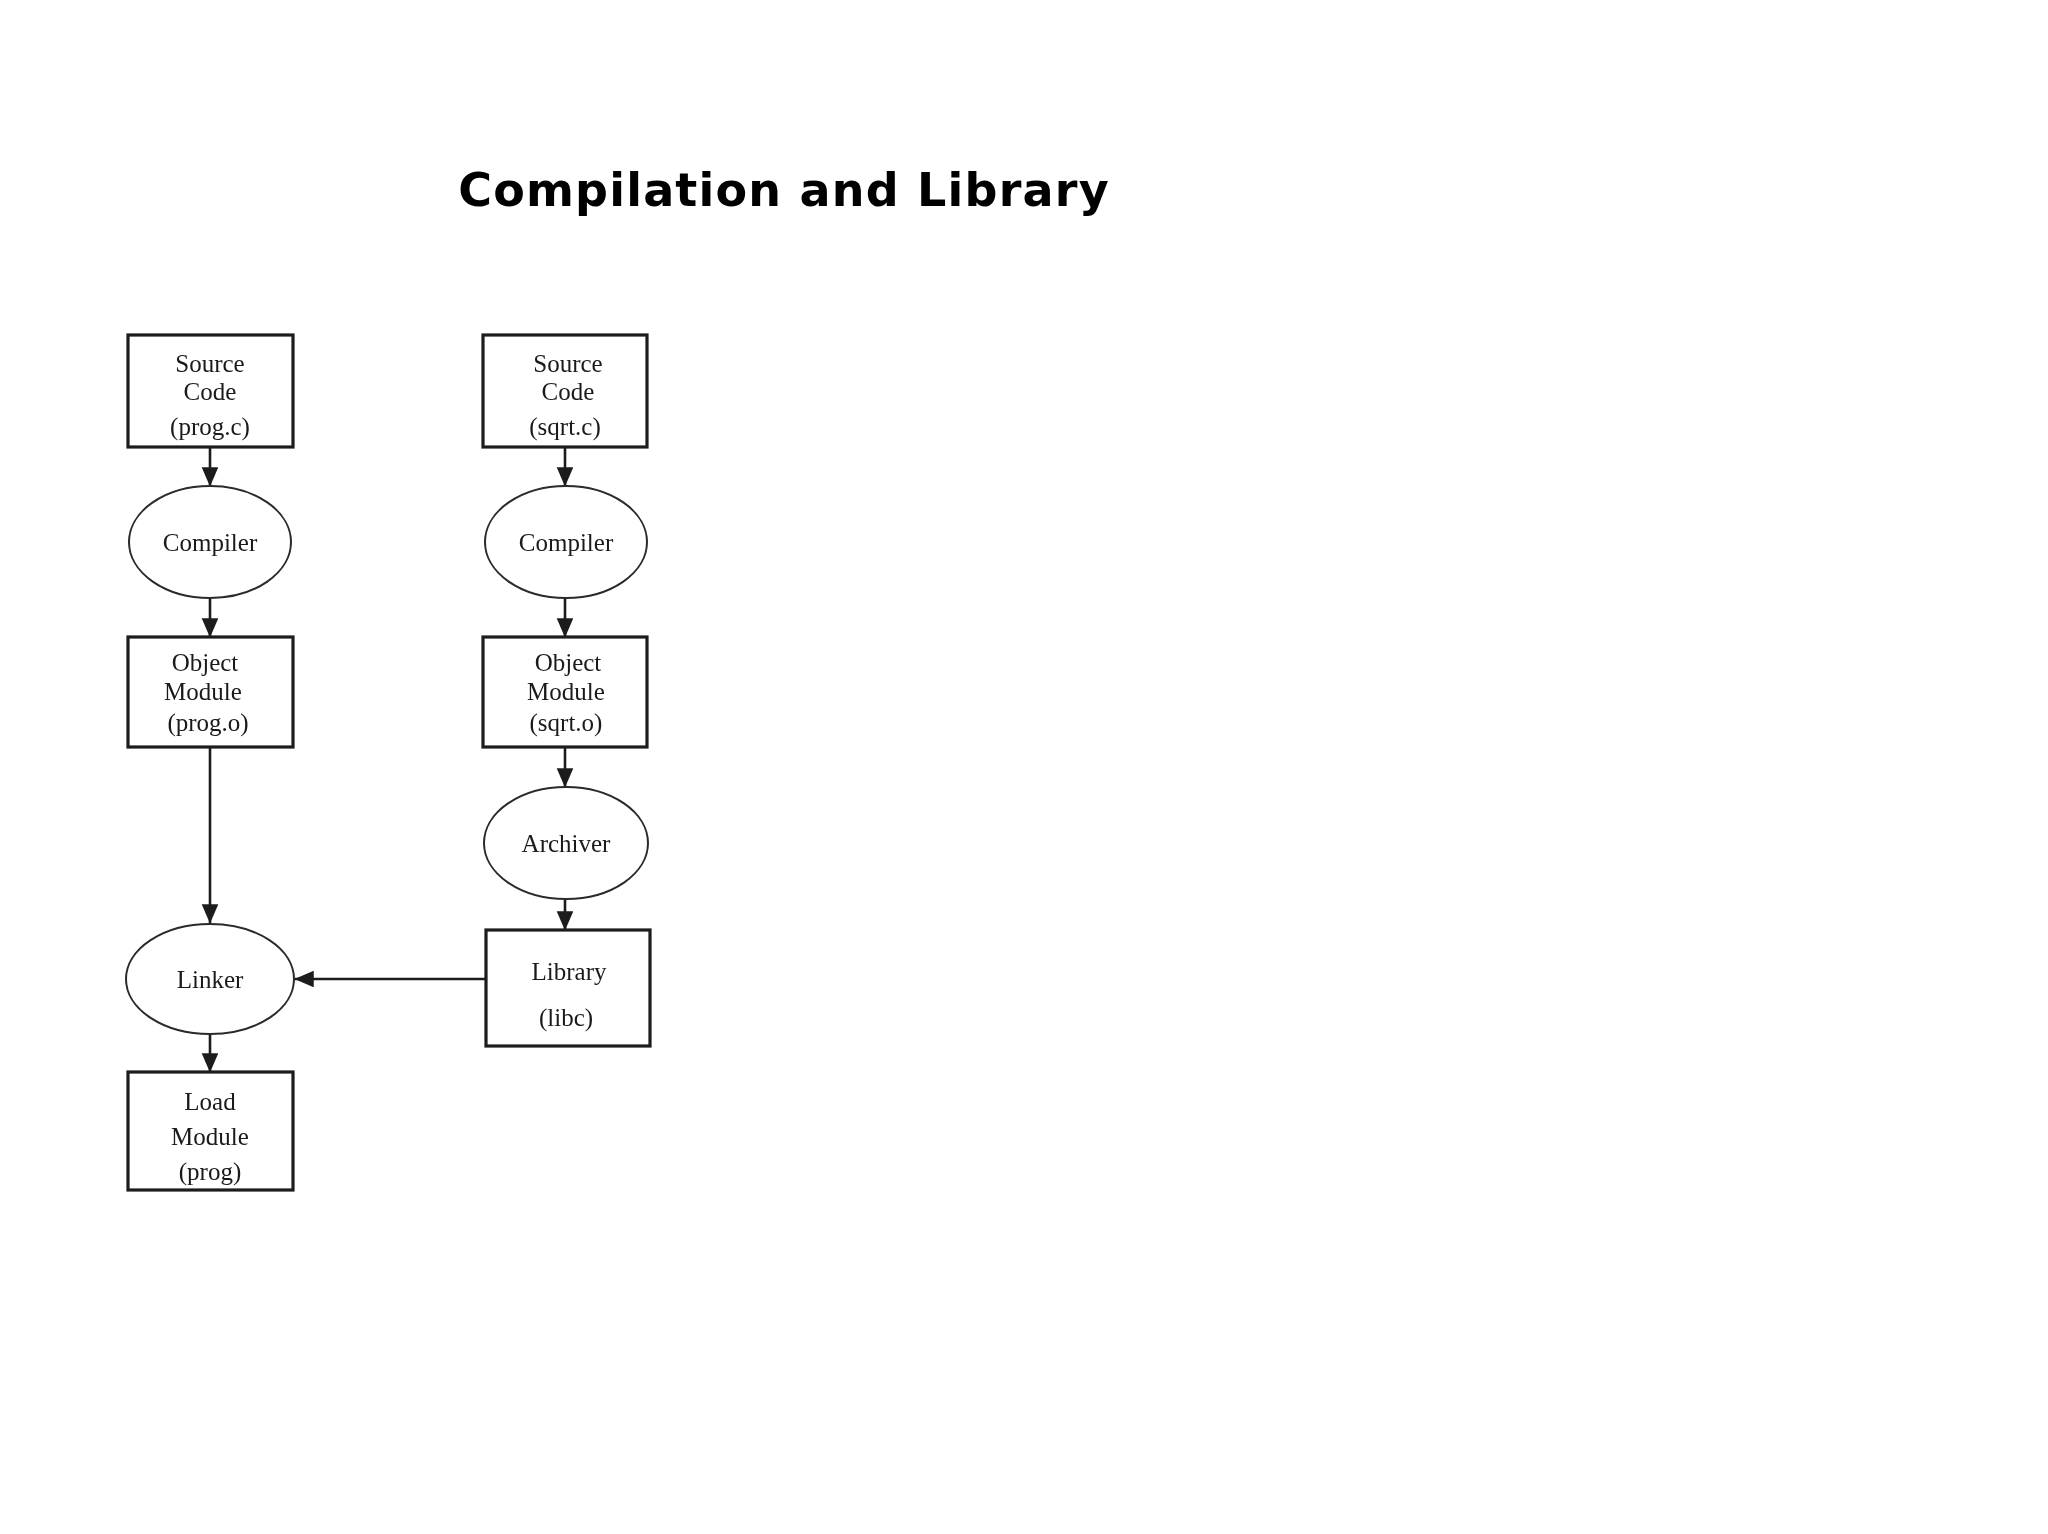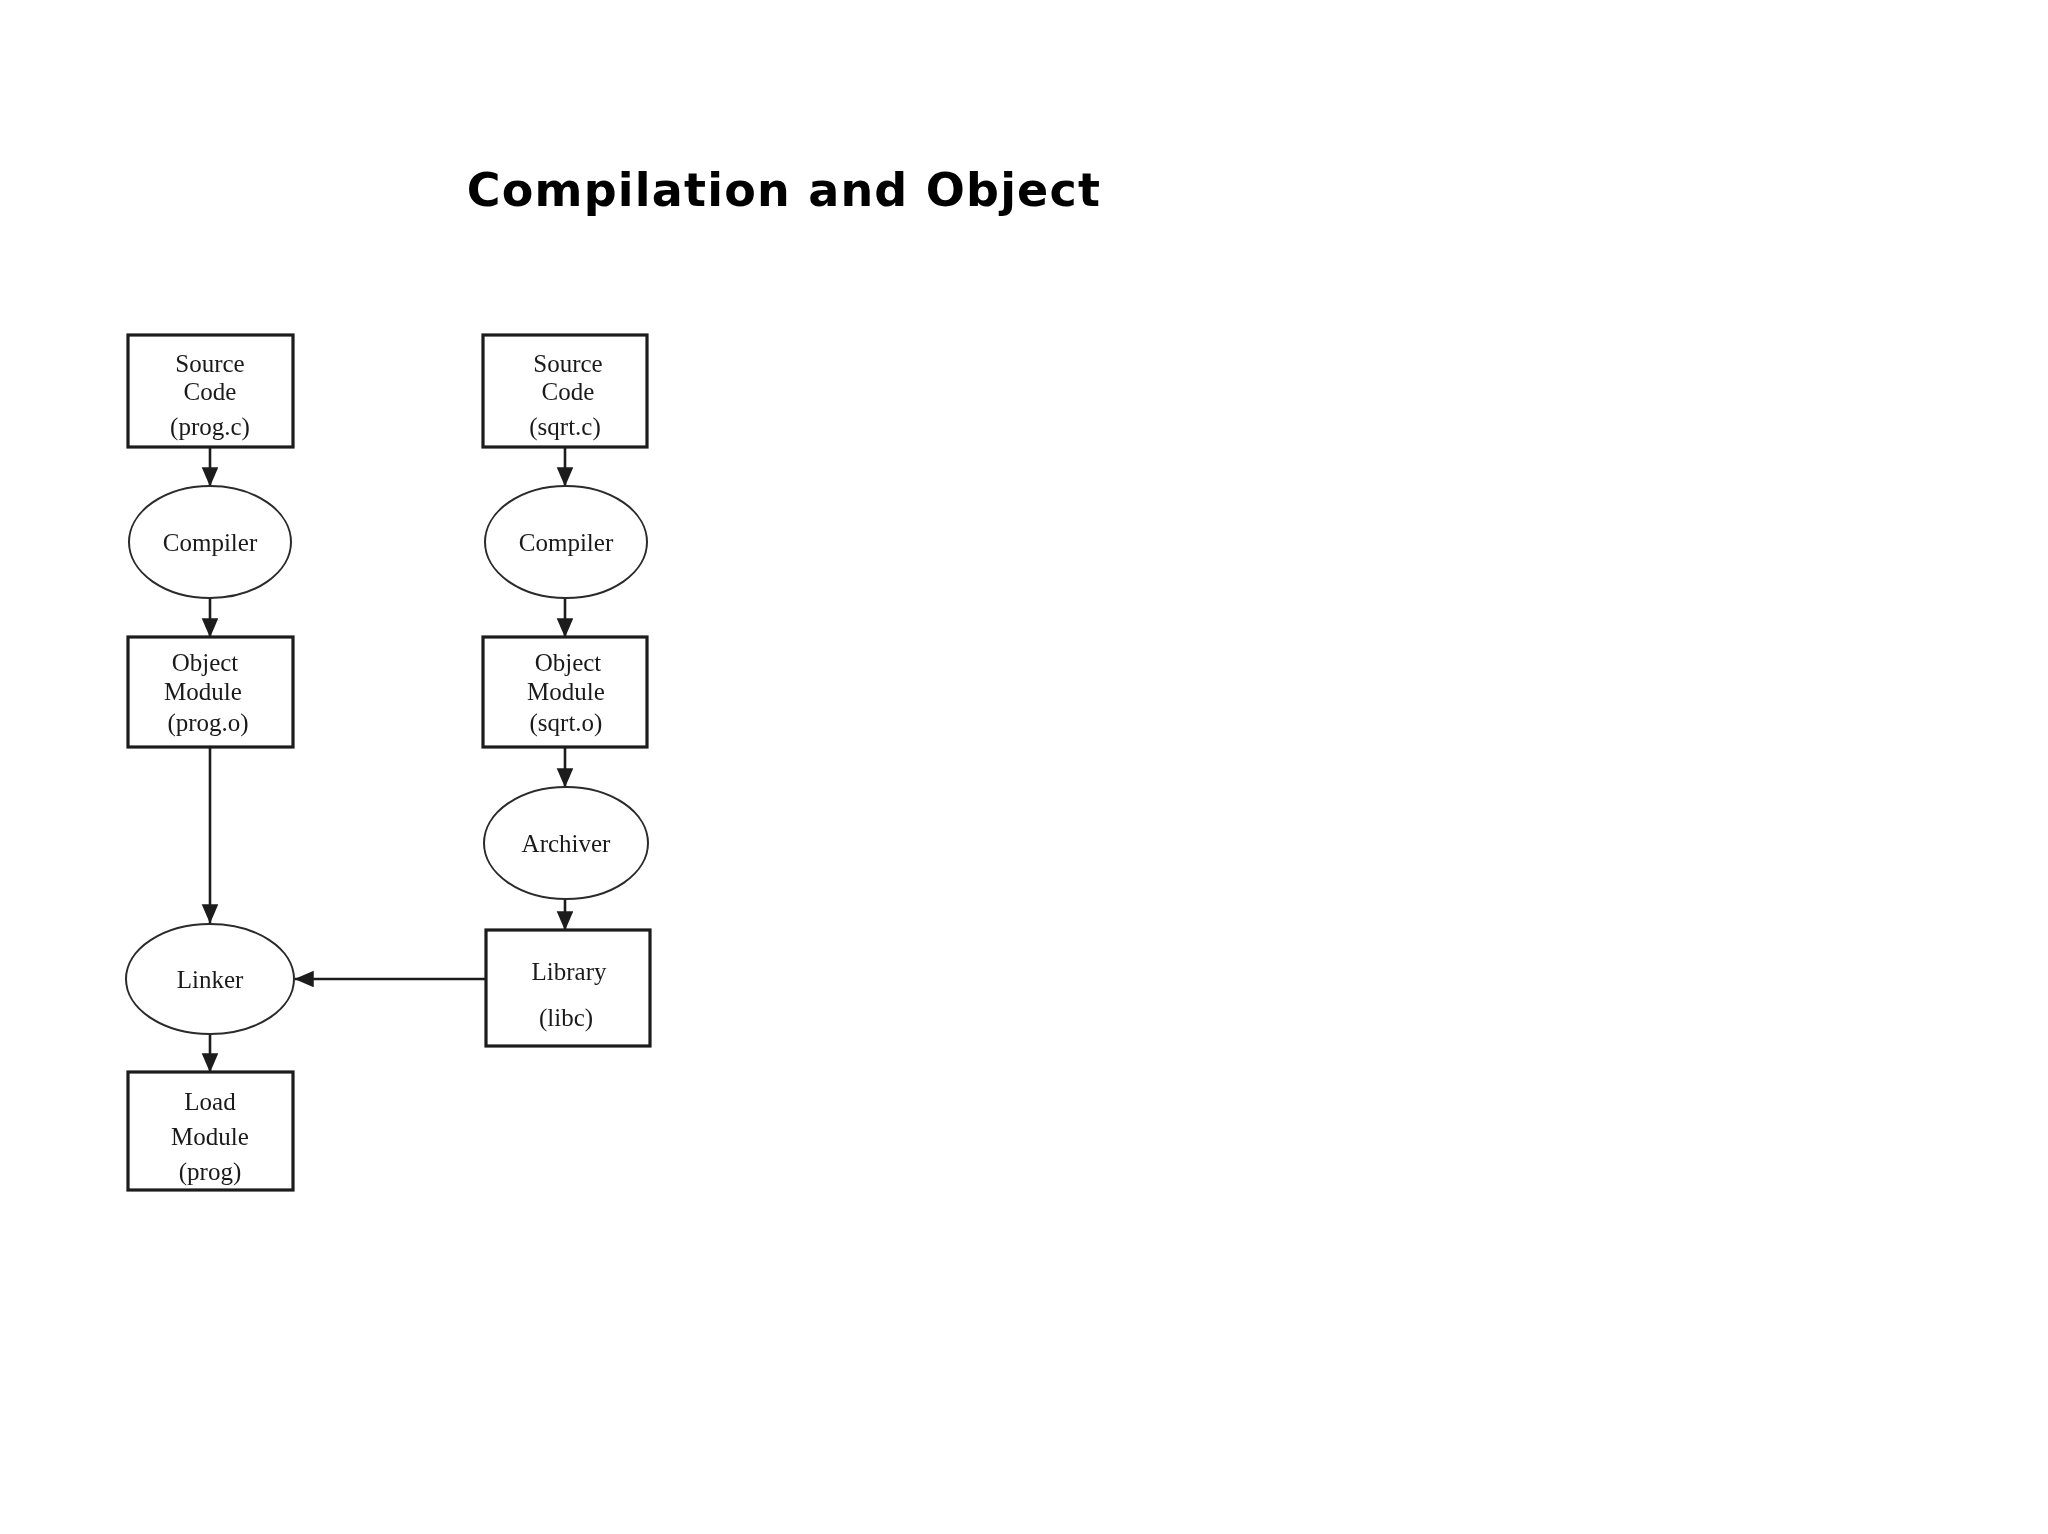--- a/index.html
+++ b/index.html
@@ -64,21 +64,21 @@
     stroke-width: 2.6;
     fill: none;
   }
 </style>
 </head>
 <body>
 
 <div id="slide">
 
   <div id="slide-title">
-    <span class="title-shift">Compilation and Object</span>
+    <span class="title-shift">Compilation and Library</span>
   </div>
 
   <svg id="diagram" width="2048" height="1534" viewBox="0 0 2048 1534">
 
     <defs>
       <marker id="arrowhead" markerWidth="9" markerHeight="9" refX="7.2" refY="3.2" orient="auto" markerUnits="strokeWidth">
         <path d="M0,0 L0,6.4 L7.4,3.2 z" fill="#1c1c1c"></path>
       </marker>
     </defs>
 

